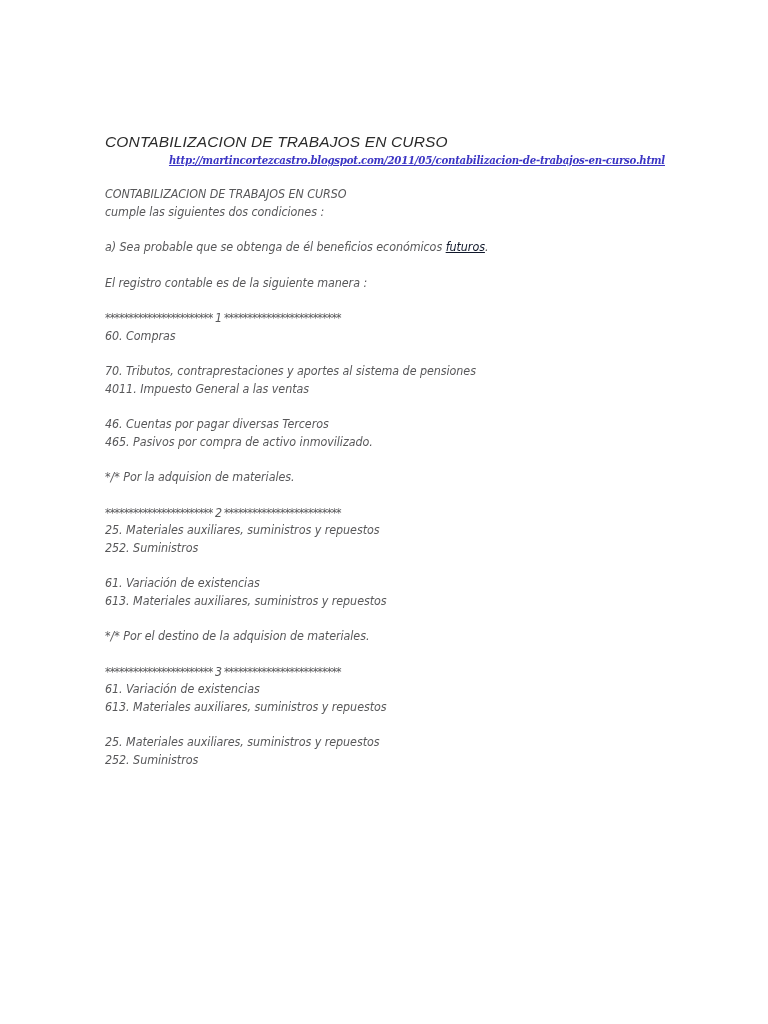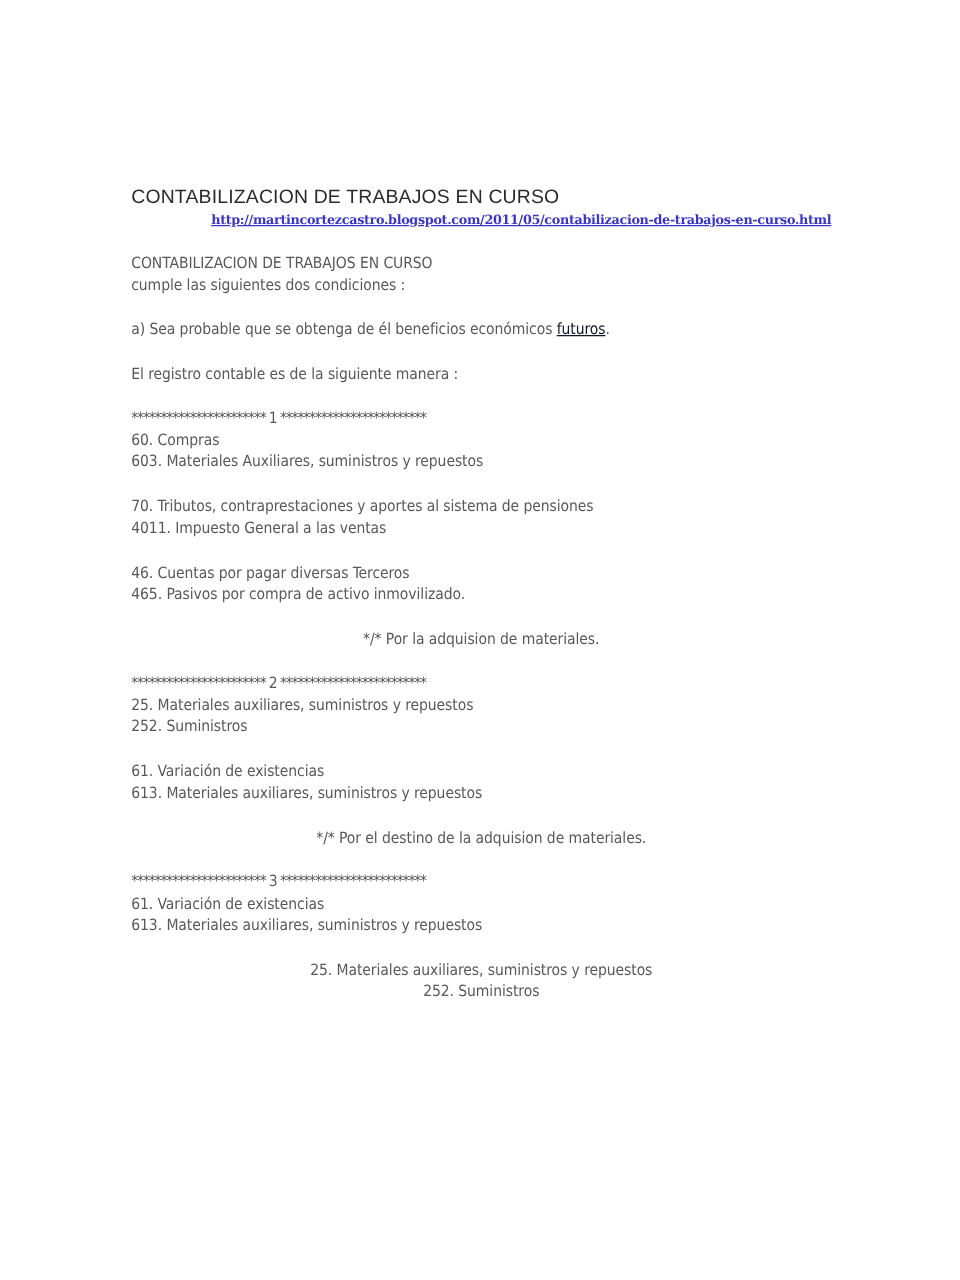--- a/index.html
+++ b/index.html
@@ -22,22 +22,23 @@
     left: 0;
     top: 0;
     width: 768px;
     height: 1024px;
     background: #ffffff;
   }
 
   .content {
     position: absolute;
     left: 105px;
-    top: 148px;
+    top: 132px;
     width: 560px;
+    font-style: italic;
   }
 
   
   .doc-title {
     font-family: "Liberation Sans", sans-serif;
     font-size: 15.5px;
     line-height: 19px;
     color: #2b2b2b;
     letter-spacing: 0.15px;
     margin: 0 0 2px 0;
@@ -100,21 +101,20 @@
 
   
   .entry-group {
     margin: 0 0 18px 0;
   }
   .entry-group .pair {
     margin: 0 0 18px 0;
   }
   .entry-group .pair:last-child {
     margin-bottom: 0;
-    text-align: center;
   }
 </style>
 </head>
 <body>
 
 <div class="page">
   <div class="content">
 
     <h1 class="doc-title">CONTABILIZACION DE TRABAJOS EN CURSO</h1>
 
@@ -132,21 +132,20 @@
 
     <div class="block">
       <p class="line">El registro contable es de la siguiente manera :</p>
     </div>
 
 
     <div class="entry-group">
       <div class="pair">
         <p class="sep-line">*********************** 1 *************************</p>
         <p class="line">60. Compras</p>
-        <p class="line">603. Materiales Auxiliares, suministros y repuestos</p>
       </div>
       <div class="pair">
         <p class="line">70. Tributos, contraprestaciones y aportes al sistema de pensiones</p>
         <p class="line">4011. Impuesto General a las ventas</p>
       </div>
       <div class="pair">
         <p class="line">46. Cuentas por pagar diversas Terceros</p>
         <p class="line">465. Pasivos por compra de activo inmovilizado.</p>
       </div>
       <div class="pair">

